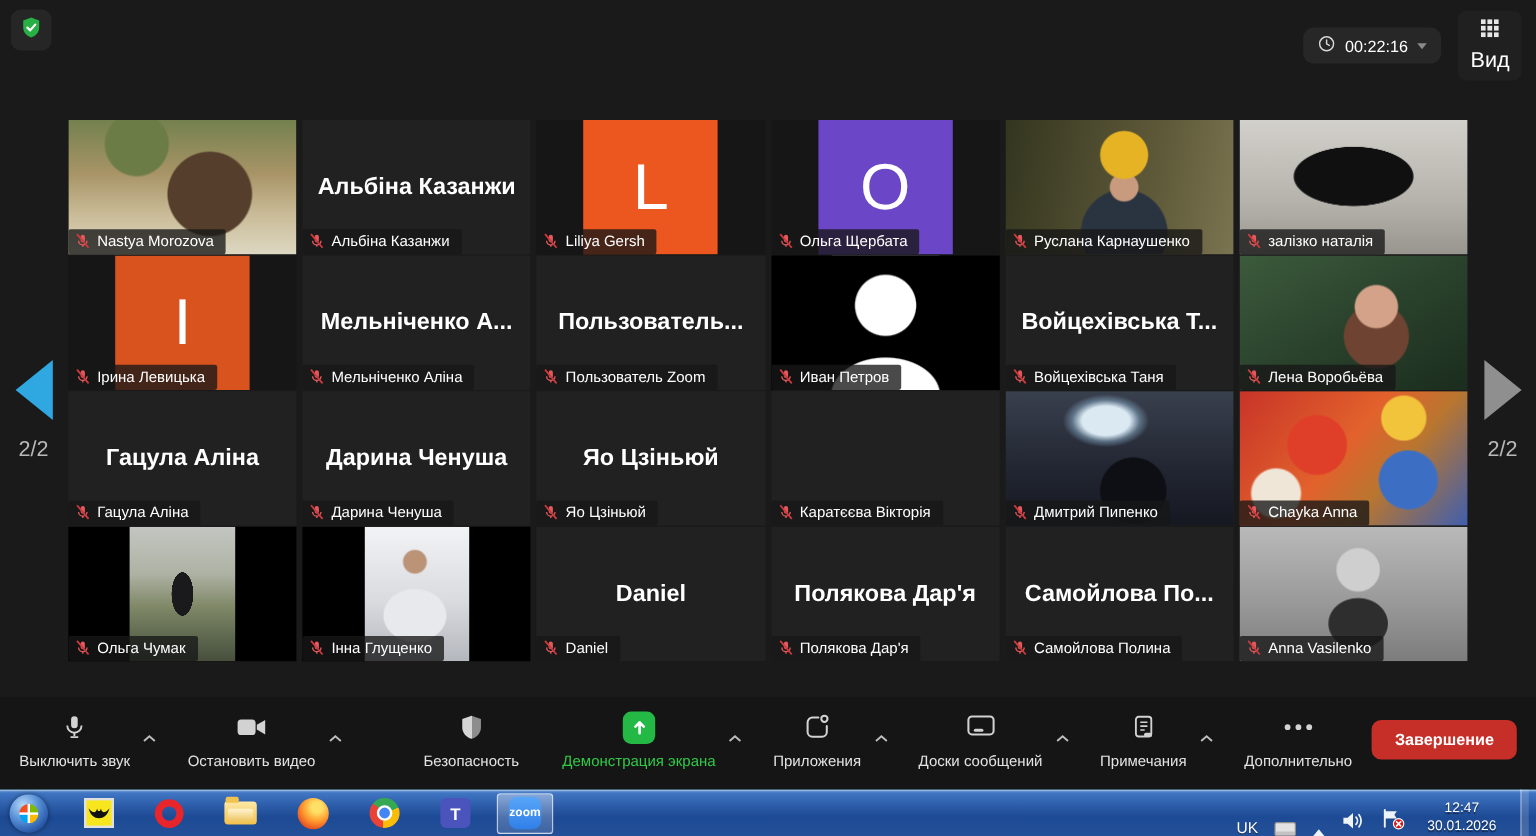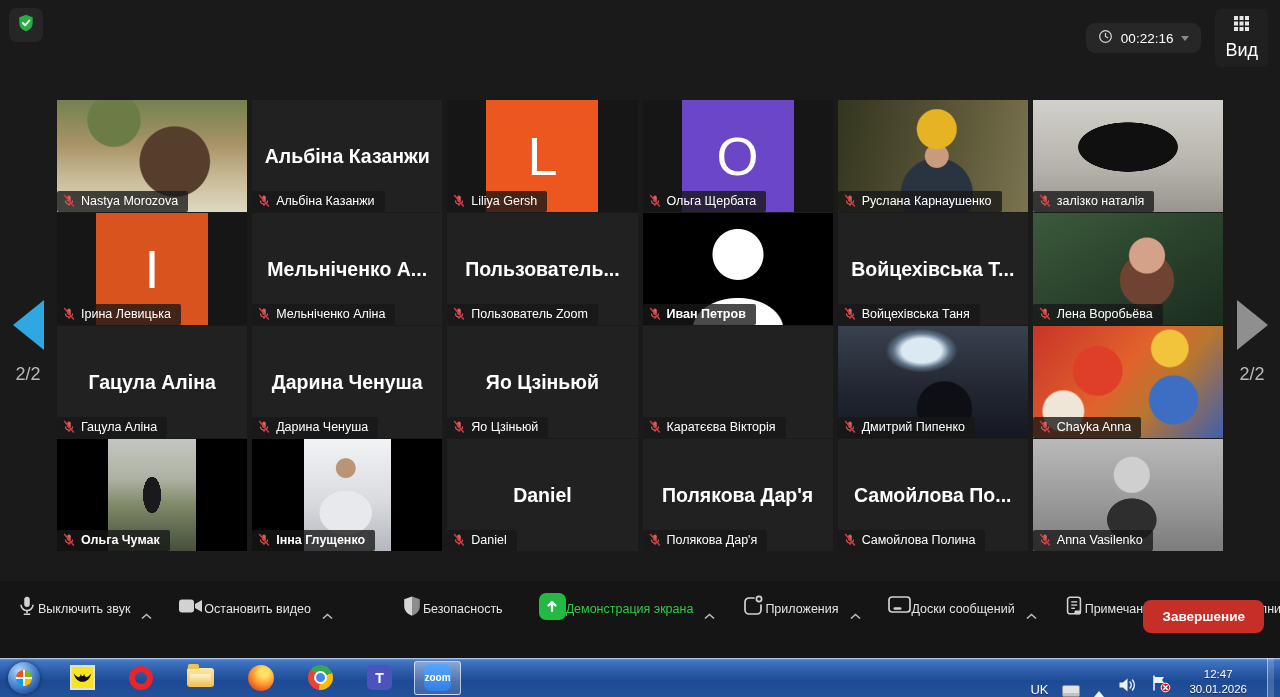--- a/index.html
+++ b/index.html
@@ -12,21 +12,21 @@
   .shield-btn { position:absolute; left:9px; top:8px; width:34px; height:34px; background:#262626; border-radius:8px; display:flex; align-items:center; justify-content:center; }
   .topbar-right { position:absolute; right:12px; top:9px; display:flex; align-items:center; gap:14px; }
   .timer-pill { background:#272727; border-radius:9px; height:30px; display:flex; align-items:center; gap:8px; padding:0 12px; color:#fff; font-size:13.5px; }
   .caret-down { width:0; height:0; border-left:4px solid transparent; border-right:4px solid transparent; border-top:5px solid #8a8a8a; }
   .view-btn { display:flex; align-items:center; gap:4px; color:#fff; font-size:18px; background:#202020; border-radius:7px; padding:6px 10px;flex-direction:column; }
 
   
   .grid { position:absolute; left:57px; top:100px; width:1166px; display:grid; grid-template-columns:repeat(6,1fr); grid-auto-rows:112px; gap:1px 5px; }
   .tile { position:relative; background:#212121; overflow:hidden; }
   .tile.dark { background:#161616; }
-  .tile.black { background:#000;font-weight:bold; }
+  .tile.black { background:#000; }
   .center-name { position:absolute; left:0; right:0; top:50%; transform:translateY(-50%); text-align:center; color:#fff; font-size:19.5px; font-weight:bold; white-space:nowrap; overflow:hidden; }
   .letter-box { position:absolute; top:0; bottom:0; left:50%; transform:translateX(-50%); width:112px; display:flex; align-items:center; justify-content:center; color:#fff; font-size:54px; font-weight:400; }
   .photo { position:absolute; inset:0; }
   .photo.portrait { left:27%; right:27%; }
   .sil { position:absolute; inset:0;
     background:
       radial-gradient(circle 26px at 50% 37%, #fff 0 25px, transparent 26px),
       radial-gradient(46px 32px at 50% 104%, #fff 0 97%, transparent 100%),
       #000; }
   .name-tag { position:absolute; left:0; bottom:0; max-width:94%; background:rgba(23,23,23,.78); border-radius:2px; display:flex; align-items:center; gap:5px; padding:3px 10px 4px 5px; color:#fff; font-size:12.5px; white-space:nowrap; overflow:hidden; }
@@ -44,21 +44,21 @@
 
   
   .nav-left, .nav-right { position:absolute; top:300px; width:56px; text-align:center; }
   .nav-left { left:0; } .nav-right { right:0; }
   .tri-left { width:0; height:0; border-top:25px solid transparent; border-bottom:25px solid transparent; border-right:31px solid #2fa7e0; margin:0 auto; }
   .tri-right { width:0; height:0; border-top:25px solid transparent; border-bottom:25px solid transparent; border-left:31px solid #8f8f8f; margin:0 auto; }
   .page-ind { margin-top:14px; color:#b9b9b9; font-size:18px; }
 
   
   .toolbar { position:absolute; left:0; right:0; bottom:0; height:77px; background:#151515; display:flex; align-items:flex-start; padding:7px 0 0 2px; }
-  .tb-group { position:relative; display:flex; flex-direction:row; align-items:center; padding:2px 14px 0; cursor:default; }
+  .tb-group { position:relative; display:flex; flex-direction:column; align-items:center; padding:2px 14px 0; cursor:default; }
   .tb-group.has-caret { padding-right:34px; }
   .tb-caret { position:absolute; right:12px; top:18px; }
   .tb-ic { height:32px; display:flex; align-items:center; justify-content:center; }
   .tb-lbl { margin-top:5px; font-size:12.5px; color:#e3e3e3; white-space:nowrap; }
   .tb-lbl.green { color:#31c948; }
   .share-sq { width:27px; height:27px; border-radius:7px; background:#23b944; display:flex; align-items:center; justify-content:center; }
   .end-btn { position:absolute; right:16px; top:19px; background:#c62f28; color:#fff; font-weight:bold; font-size:13.5px; border:none; border-radius:8px; padding:9px 19px; cursor:pointer; }
   .mg1 { margin-left:42px; } .mg2 { margin-left:8px; }
 
   

